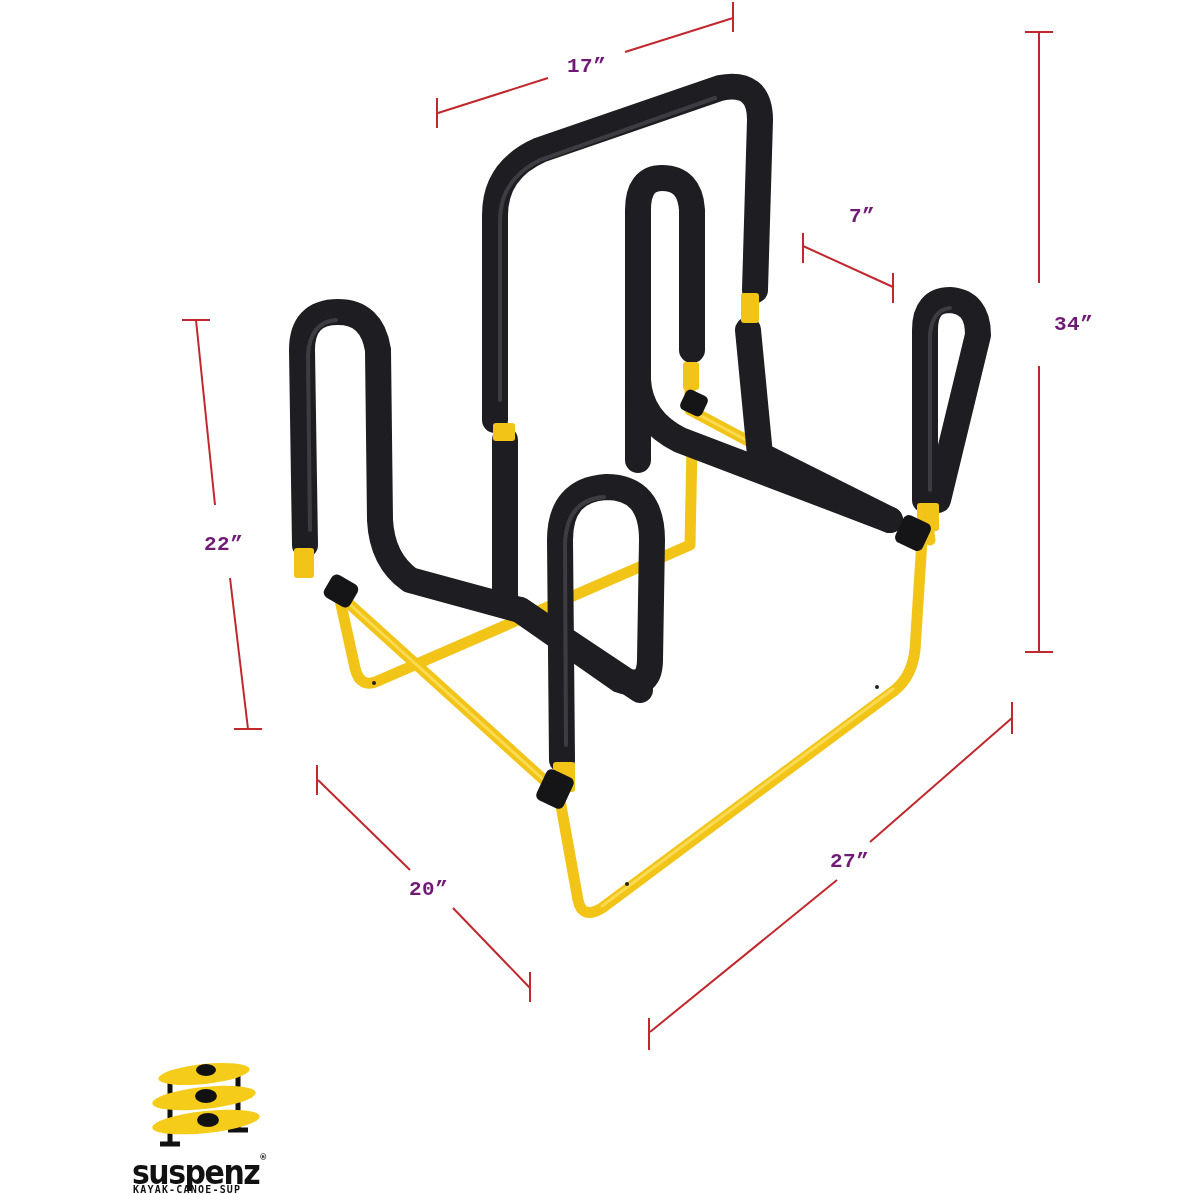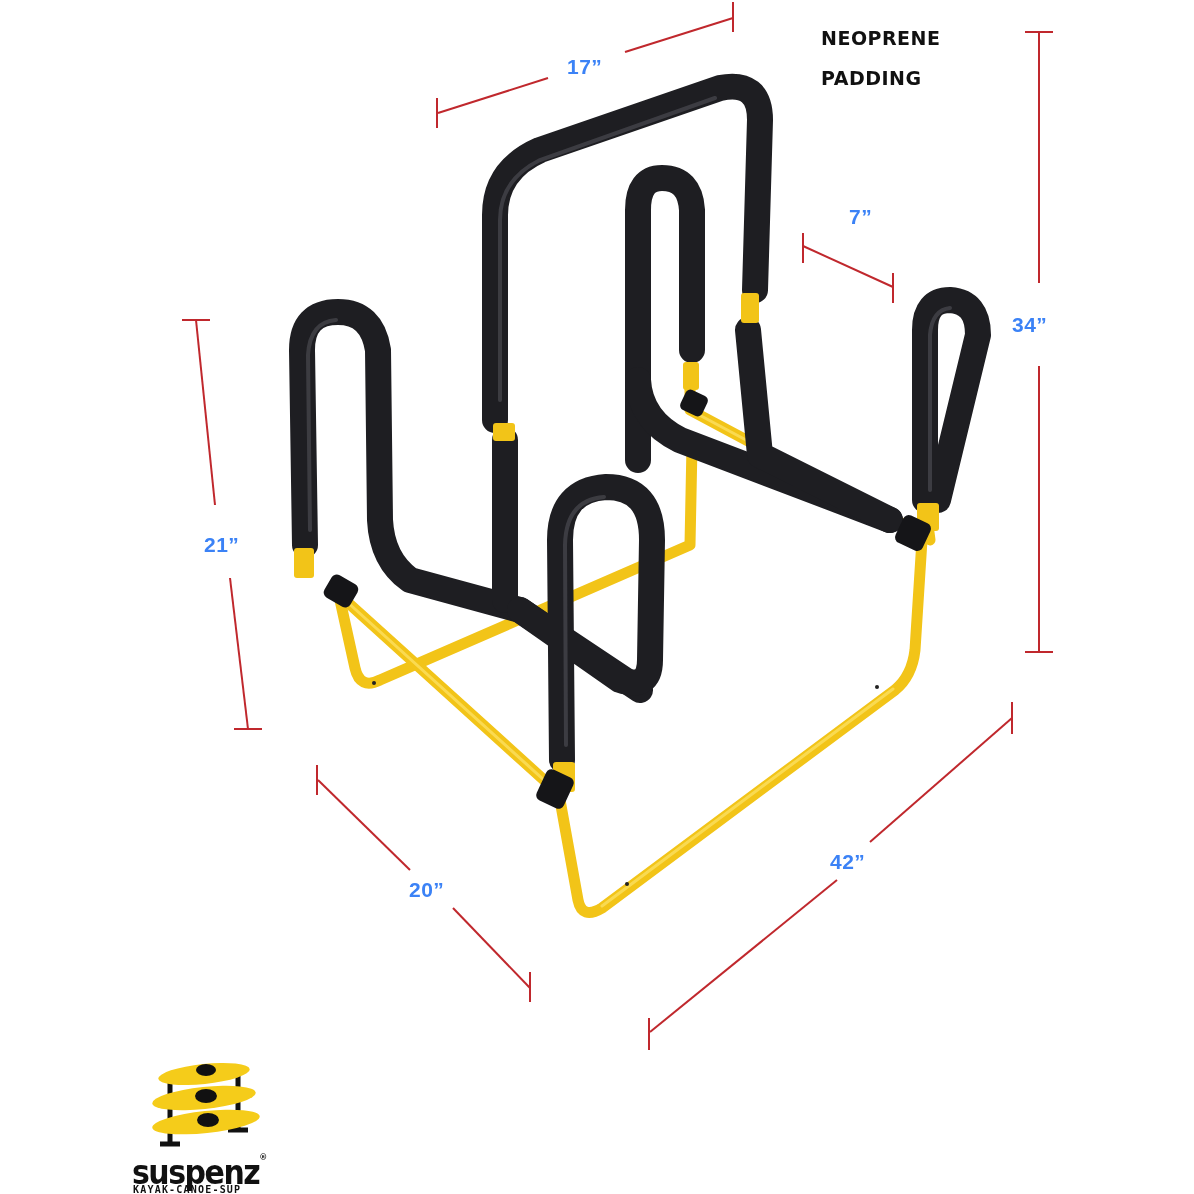--- a/index.html
+++ b/index.html
@@ -1,20 +1,20 @@
 <!DOCTYPE html>
 <html><head>
   <meta charset="utf-8">
   <style>
     html, body { margin: 0; padding: 0; background: #ffffff; }
     body { width: 1194px; height: 1194px; position: relative; overflow: hidden;
            font-family: "Liberation Sans", "DejaVu Sans", sans-serif; }
     #canvas { position: absolute; left: 0; top: 0; width: 1194px; height: 1194px; }
-    .dim-label { position: absolute; font-family: Liberation Sans, sans-serif; font-weight: bold;
-                 font-size: 21px; color: #3b82f6; letter-spacing: 0.5px; white-space: nowrap; }
+    .dim-label { position: absolute; font-family: Liberation Mono, monospace; font-weight: bold;
+                 font-size: 21px; color: #701a75; letter-spacing: 0.5px; white-space: nowrap; }
     .callout { position: absolute; font-family: "DejaVu Sans", sans-serif; font-weight: bold;
                font-size: 19px; color: #111111; line-height: 40px; letter-spacing: 0.5px; }
     .logo { position: absolute; left: 128px; top: 1048px; width: 170px; height: 146px; }
     .logo-word { position: absolute; left: 4px; top: 104px; font-family: "DejaVu Sans", sans-serif;
                  font-weight: bold; font-size: 30px; color: #111; letter-spacing: -1.5px;
                  transform: scaleY(1.15); transform-origin: left top; }
     .logo-reg { font-size: 8px; vertical-align: top; letter-spacing: 0; }
     .logo-tag1 { position: absolute; left: 5px; top: 136px; font-family: "DejaVu Sans Mono", monospace;
                  font-weight: bold; font-size: 10px; color: #111; letter-spacing: 1.2px; }
   </style>
@@ -125,30 +125,26 @@
       <line x1="650" y1="1032" x2="837" y2="880"></line>
       <line x1="870" y1="842" x2="1012" y2="718"></line>
       <line x1="649" y1="1018" x2="649" y2="1050"></line>
       <line x1="1012" y1="702" x2="1012" y2="734"></line>
     </g>
   </svg>
 
   
   <div class="dim-label" style="left:567px; top:55px;">17”</div>
   <div class="dim-label" style="left:849px; top:205px;">7”</div>
-  <div class="dim-label" style="left:1012px; top:313px;">34”</div>
-  <div class="dim-label" style="left:204px; top:533px;">21”</div>
+  <div class="dim-label" style="left:1054px; top:313px;">34”</div>
+  <div class="dim-label" style="left:204px; top:533px;">22”</div>
   <div class="dim-label" style="left:409px; top:878px;">20”</div>
-  <div class="dim-label" style="left:830px; top:850px;">42”</div>
+  <div class="dim-label" style="left:830px; top:850px;">27”</div>
 
   
-  <div class="callout" style="left:821px; top:18px;">
-    <div>NEOPRENE</div>
-    <div>PADDING</div>
-  </div>
 
   
   <div class="logo">
     <svg width="120" height="104" viewBox="0 0 120 104" style="position:absolute; left:20px; top:4px;">
       <line x1="22" y1="20" x2="22" y2="92" stroke="#111" stroke-width="5"></line>
       <line x1="90" y1="20" x2="90" y2="78" stroke="#111" stroke-width="5"></line>
       <line x1="12" y1="92" x2="32" y2="92" stroke="#111" stroke-width="5"></line>
       <line x1="80" y1="78" x2="100" y2="78" stroke="#111" stroke-width="5"></line>
       <ellipse cx="56" cy="22" rx="46" ry="10" fill="#f5cc1a" transform="rotate(-6 56 22)"></ellipse>
       <ellipse cx="56" cy="46" rx="52" ry="11" fill="#f5cc1a" transform="rotate(-6 56 46)"></ellipse>

